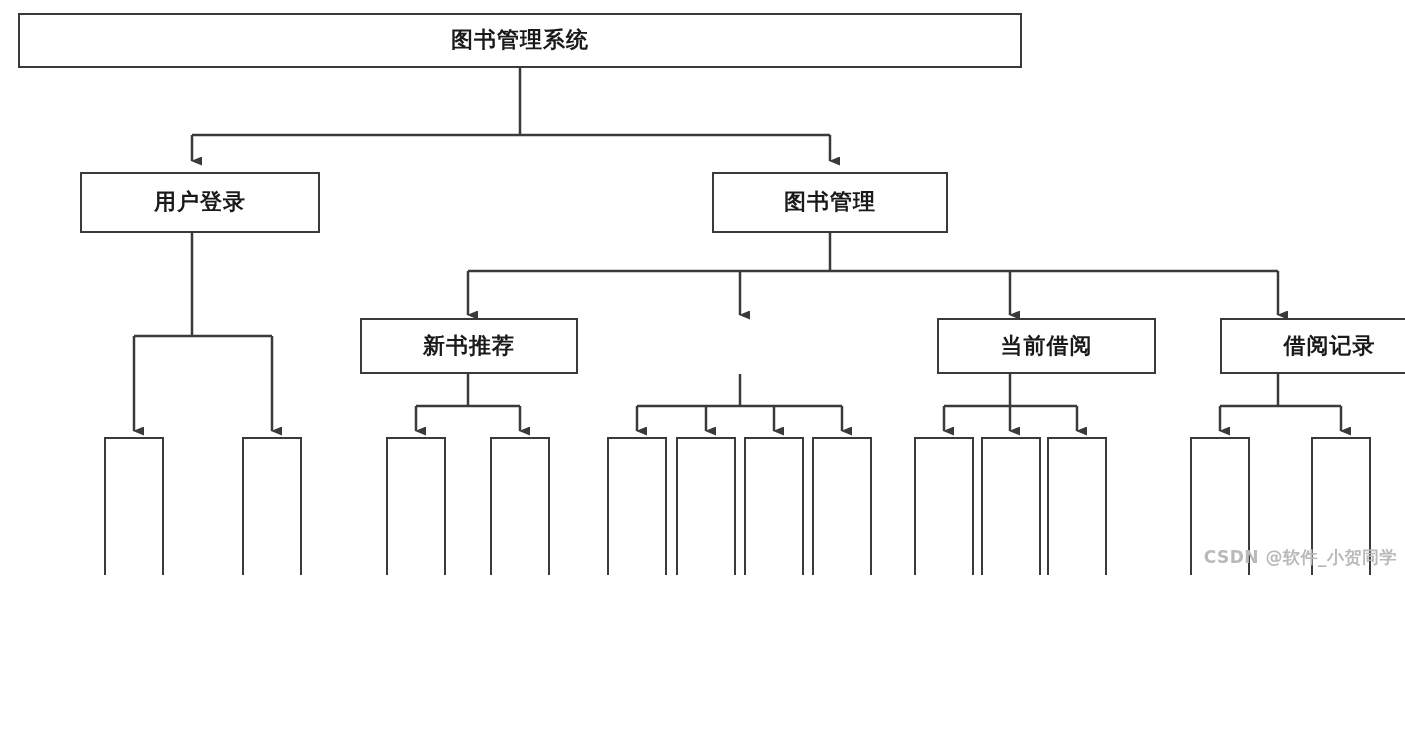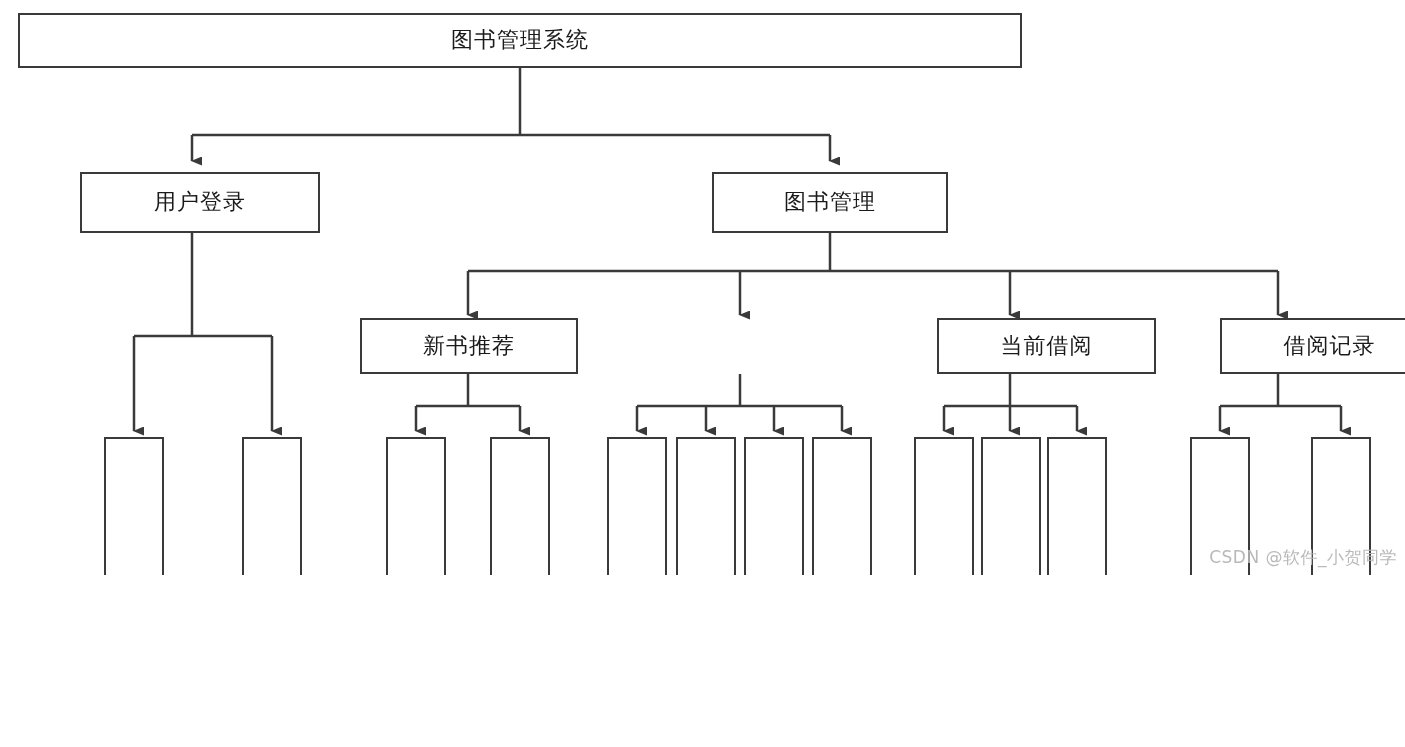--- a/index.html
+++ b/index.html
@@ -10,20 +10,21 @@
   }
   body {
     font-family: "DejaVu Sans", "Liberation Sans", sans-serif;
   }
   #diagram-root {
     position: relative;
     width: 1405px;
     height: 575px;
     background: #ffffff;
     overflow: hidden;
+    font-weight: bold;
   }
   #diagram-svg {
     position: absolute;
     left: 0;
     top: 0;
     width: 1405px;
     height: 747px;
   }
   .node-box {
     position: absolute;

